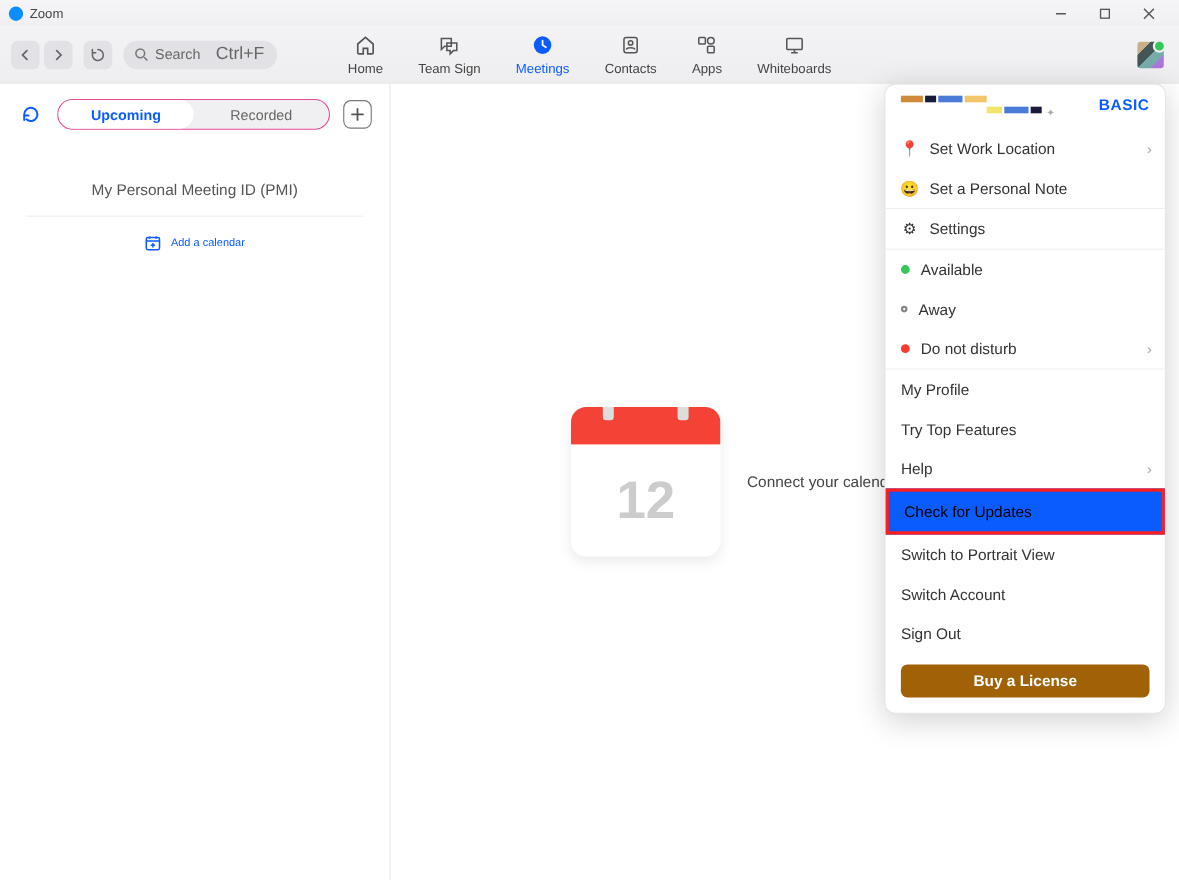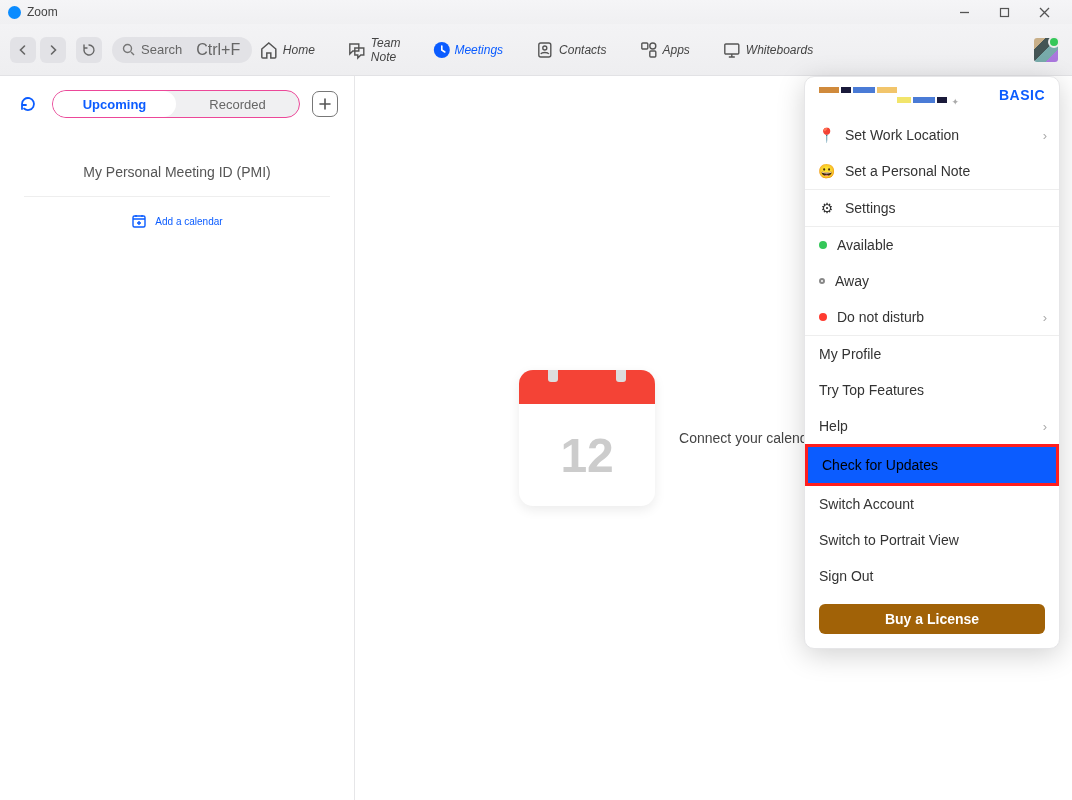--- a/index.html
+++ b/index.html
@@ -11,21 +11,21 @@
 .titlebar .wincontrols { margin-left: auto; display: flex; gap: 0; }
 .winbtn { width: 40px; height: 24px; display: flex; align-items: center; justify-content: center; color: #555; }
 
 .toolbar { height: 52px; background: linear-gradient(#f3f3f5,#eeeef0); display: flex; align-items: center; padding: 0 10px; position: relative; border-bottom: 1px solid #e2e2e5; }
 .nav-btn, .hist-btn { width: 26px; height: 26px; border-radius: 6px; background: #e2e2e6; display: flex; align-items: center; justify-content: center; color: #666; margin-right: 4px; }
 .hist-btn { margin-left: 6px; }
 .search { height: 26px; min-width: 136px; padding: 0 12px 0 10px; border-radius: 13px; background: #e2e2e6; display: flex; align-items: center; gap: 6px; color: #666; font-size: 13px; margin-left: 6px; }
 .search .shortcut { margin-left: 8px; color: #666; font-size: 16px; }
 
 .main-nav { position: absolute; left: 50%; transform: translateX(-50%); display: flex; gap: 32px; }
-.main-nav .item { display: flex; flex-direction: row; align-items: center; justify-content: center; font-size: 12px; color: #444; gap: 4px; font-style: italic; }
+.main-nav .item { display: flex; flex-direction: column; align-items: center; justify-content: center; font-size: 12px; color: #444; gap: 4px; }
 .main-nav .item.active { color: #0b5cff; }
 .main-nav .icon { height: 20px; display: flex; align-items: center; justify-content: center; }
 
 .avatar { width: 24px; height: 24px; background: linear-gradient(135deg,#c9b08a 0 25%,#455 25% 50%,#7aa 50% 75%,#a7d 75% 100%); border-radius: 3px; position: absolute; right: 14px; top: 14px; }
 .avatar::after { content:""; position:absolute; top:-2px; right:-2px; width:8px; height:8px; background:#34c759; border:2px solid #eee; border-radius:50%; }
 
 .body { display: flex; height: calc(800px - 24px - 52px); }
 .sidebar { width: 355px; border-right: 1px solid #e6e6e8; display: flex; flex-direction: column; }
 
 .sidebar-top { display: flex; align-items: center; padding: 14px 16px 6px 16px; gap: 12px; }
@@ -121,21 +121,21 @@
           </svg>
         </span>
       <span>Home</span>
     </div>
     <div class="item">
       <span class="icon">
           <svg width="20" height="20" viewBox="0 0 20 20">
             <path d="M3 4h9v7H6l-3 3V4zm5 4h9v7h-3l-3 3v-3H8V8z" fill="none" stroke="#555" stroke-width="1.4"></path>
           </svg>
         </span>
-      <span>Team Note</span>
+      <span>Team Sign</span>
     </div>
     <div class="item active">
       <span class="icon">
           <svg width="18" height="18" viewBox="0 0 18 18">
             <circle cx="9" cy="9" r="8" fill="#0b5cff"></circle>
             <path d="M9 5v4l3 2" stroke="#fff" stroke-width="1.6" stroke-linecap="round" fill="none"></path>
           </svg>
         </span>
       <span>Meetings</span>
     </div>
@@ -266,24 +266,24 @@
       <span>Try Top Features</span>
     </div>
   <div class="menu-item">
     <span>Help</span>
     <span class="chev">›</span>
   </div>
   <div class="menu-item hovered highlight-box">
       <span>Check for Updates</span>
     </div>
   <div class="menu-item">
+      <span>Switch to Portrait View</span>
+    </div>
+  <div class="menu-item">
       <span>Switch Account</span>
-    </div>
-  <div class="menu-item">
-      <span>Switch to Portrait View</span>
     </div>
   <div class="menu-item">
       <span>Sign Out</span>
     </div>
   <div class="buy">
       <span>Buy a License</span>
     </div>
 </div>
 
 </body></html>

